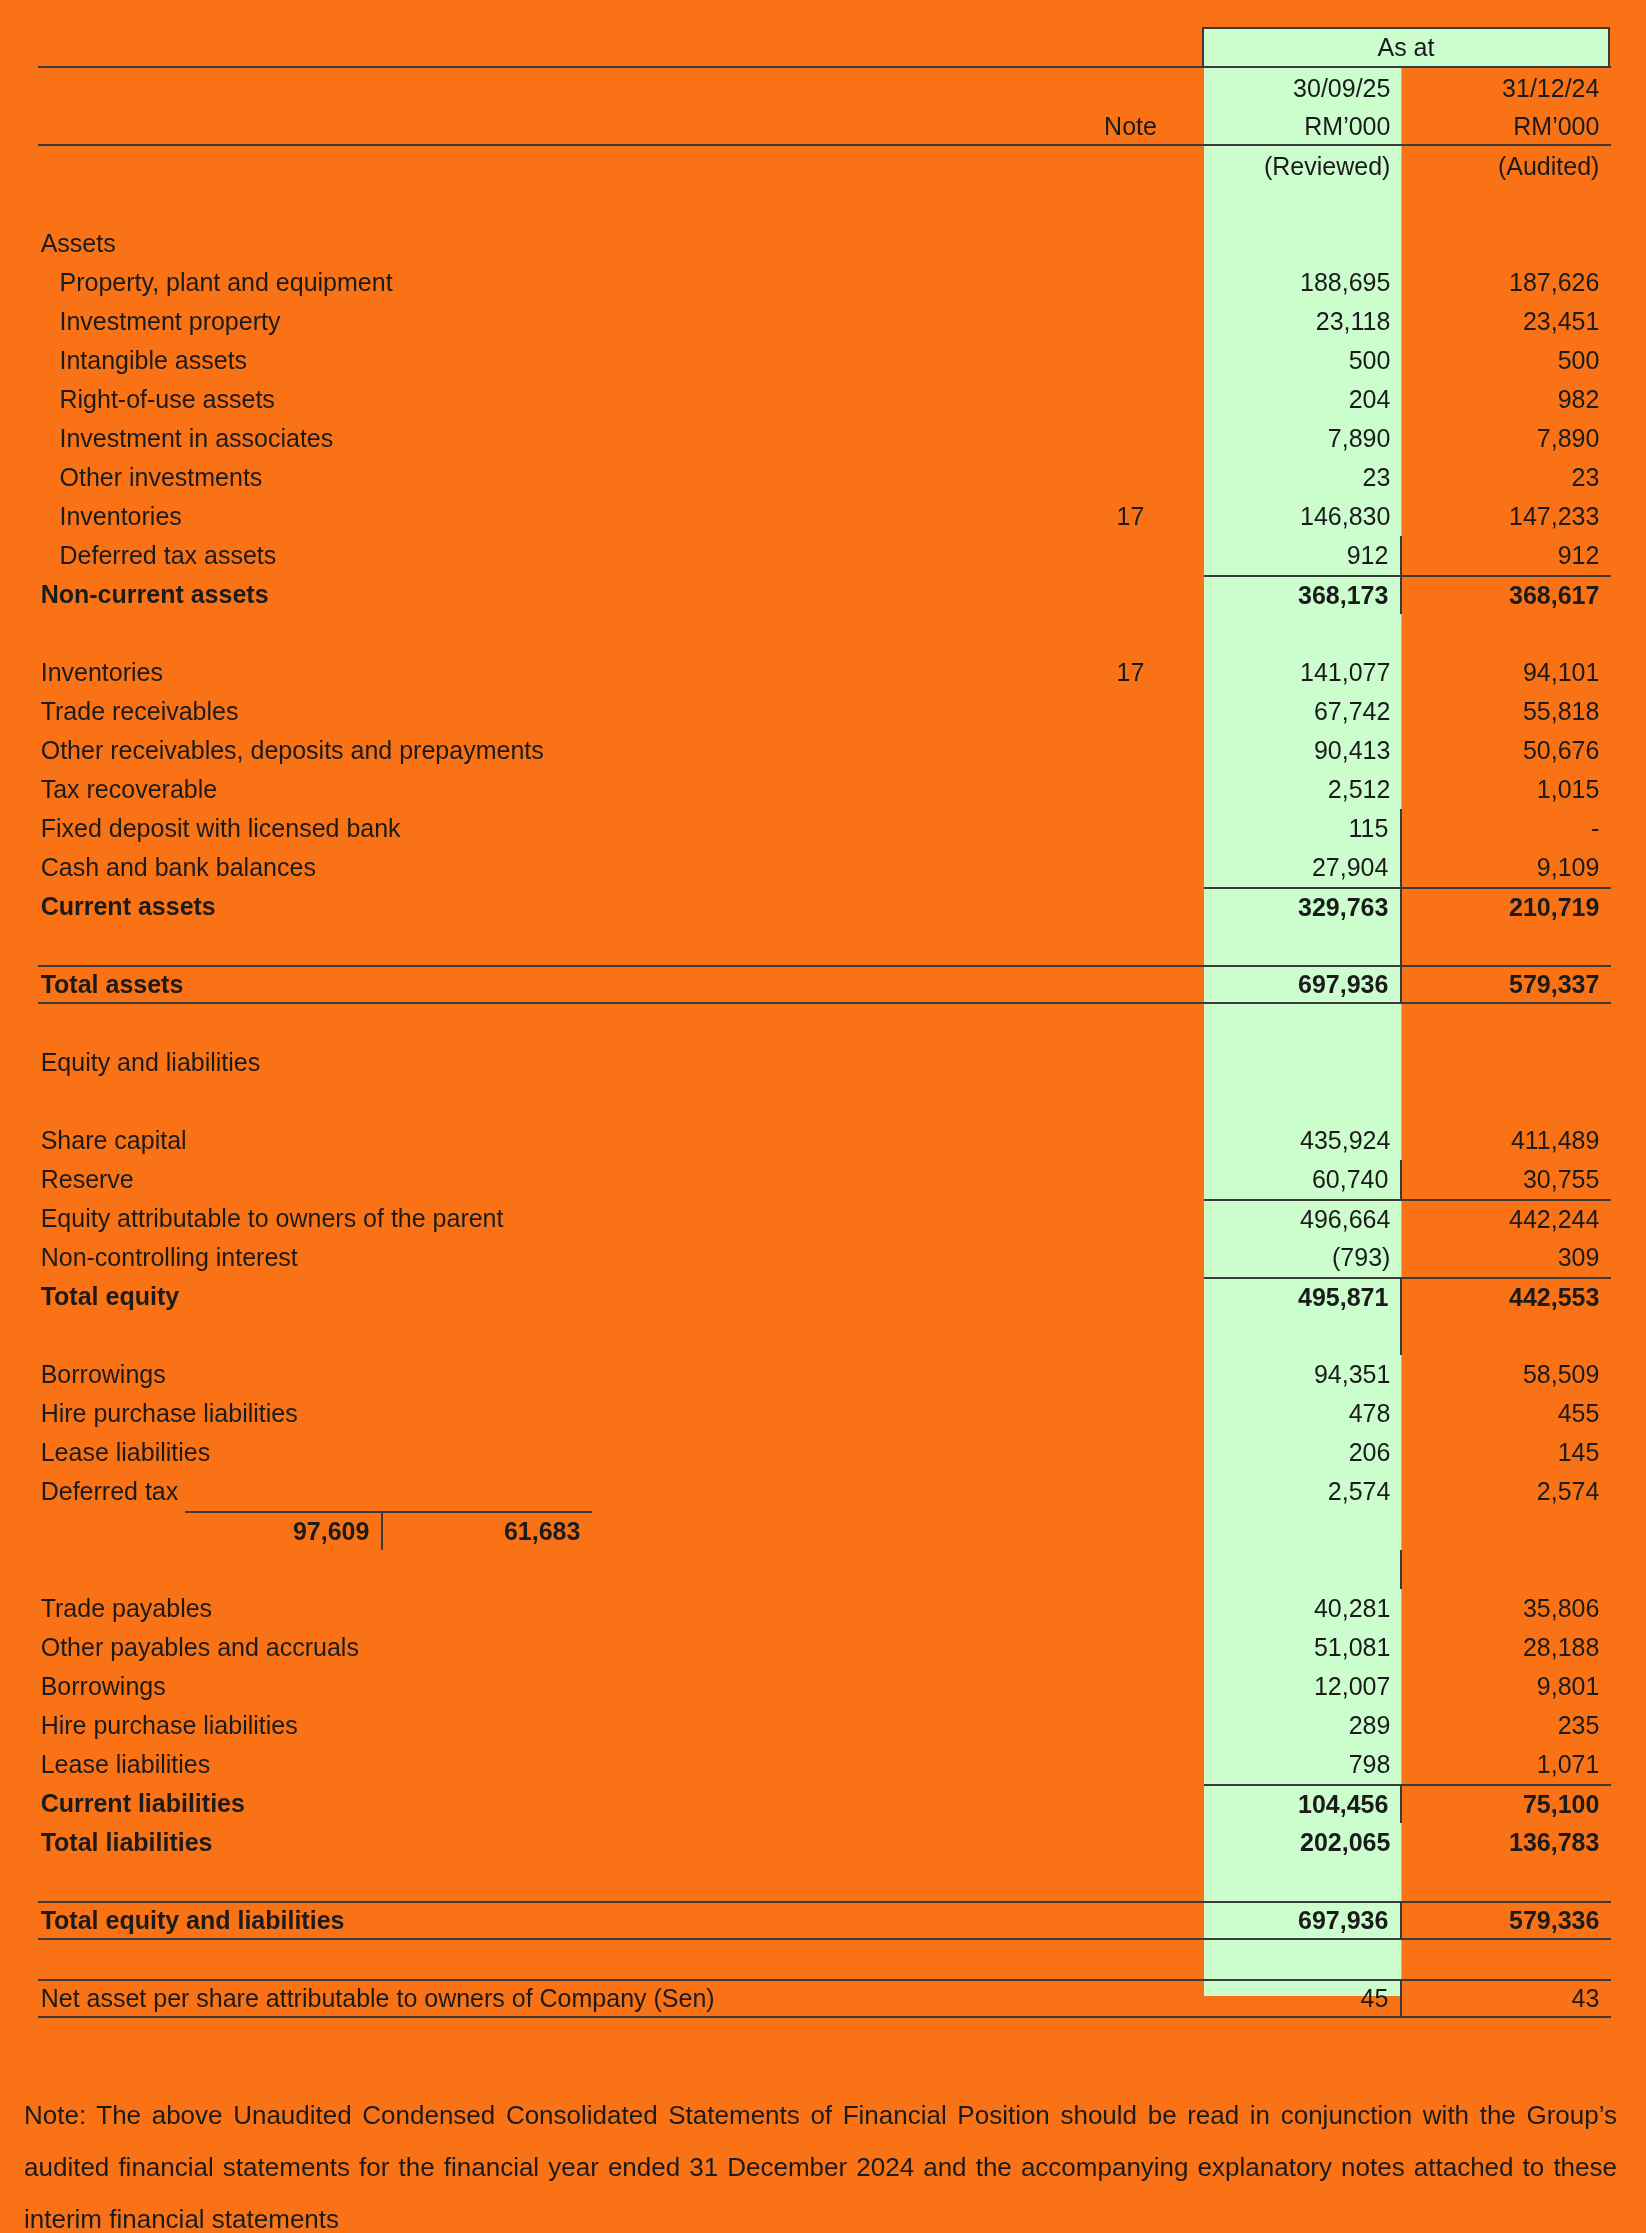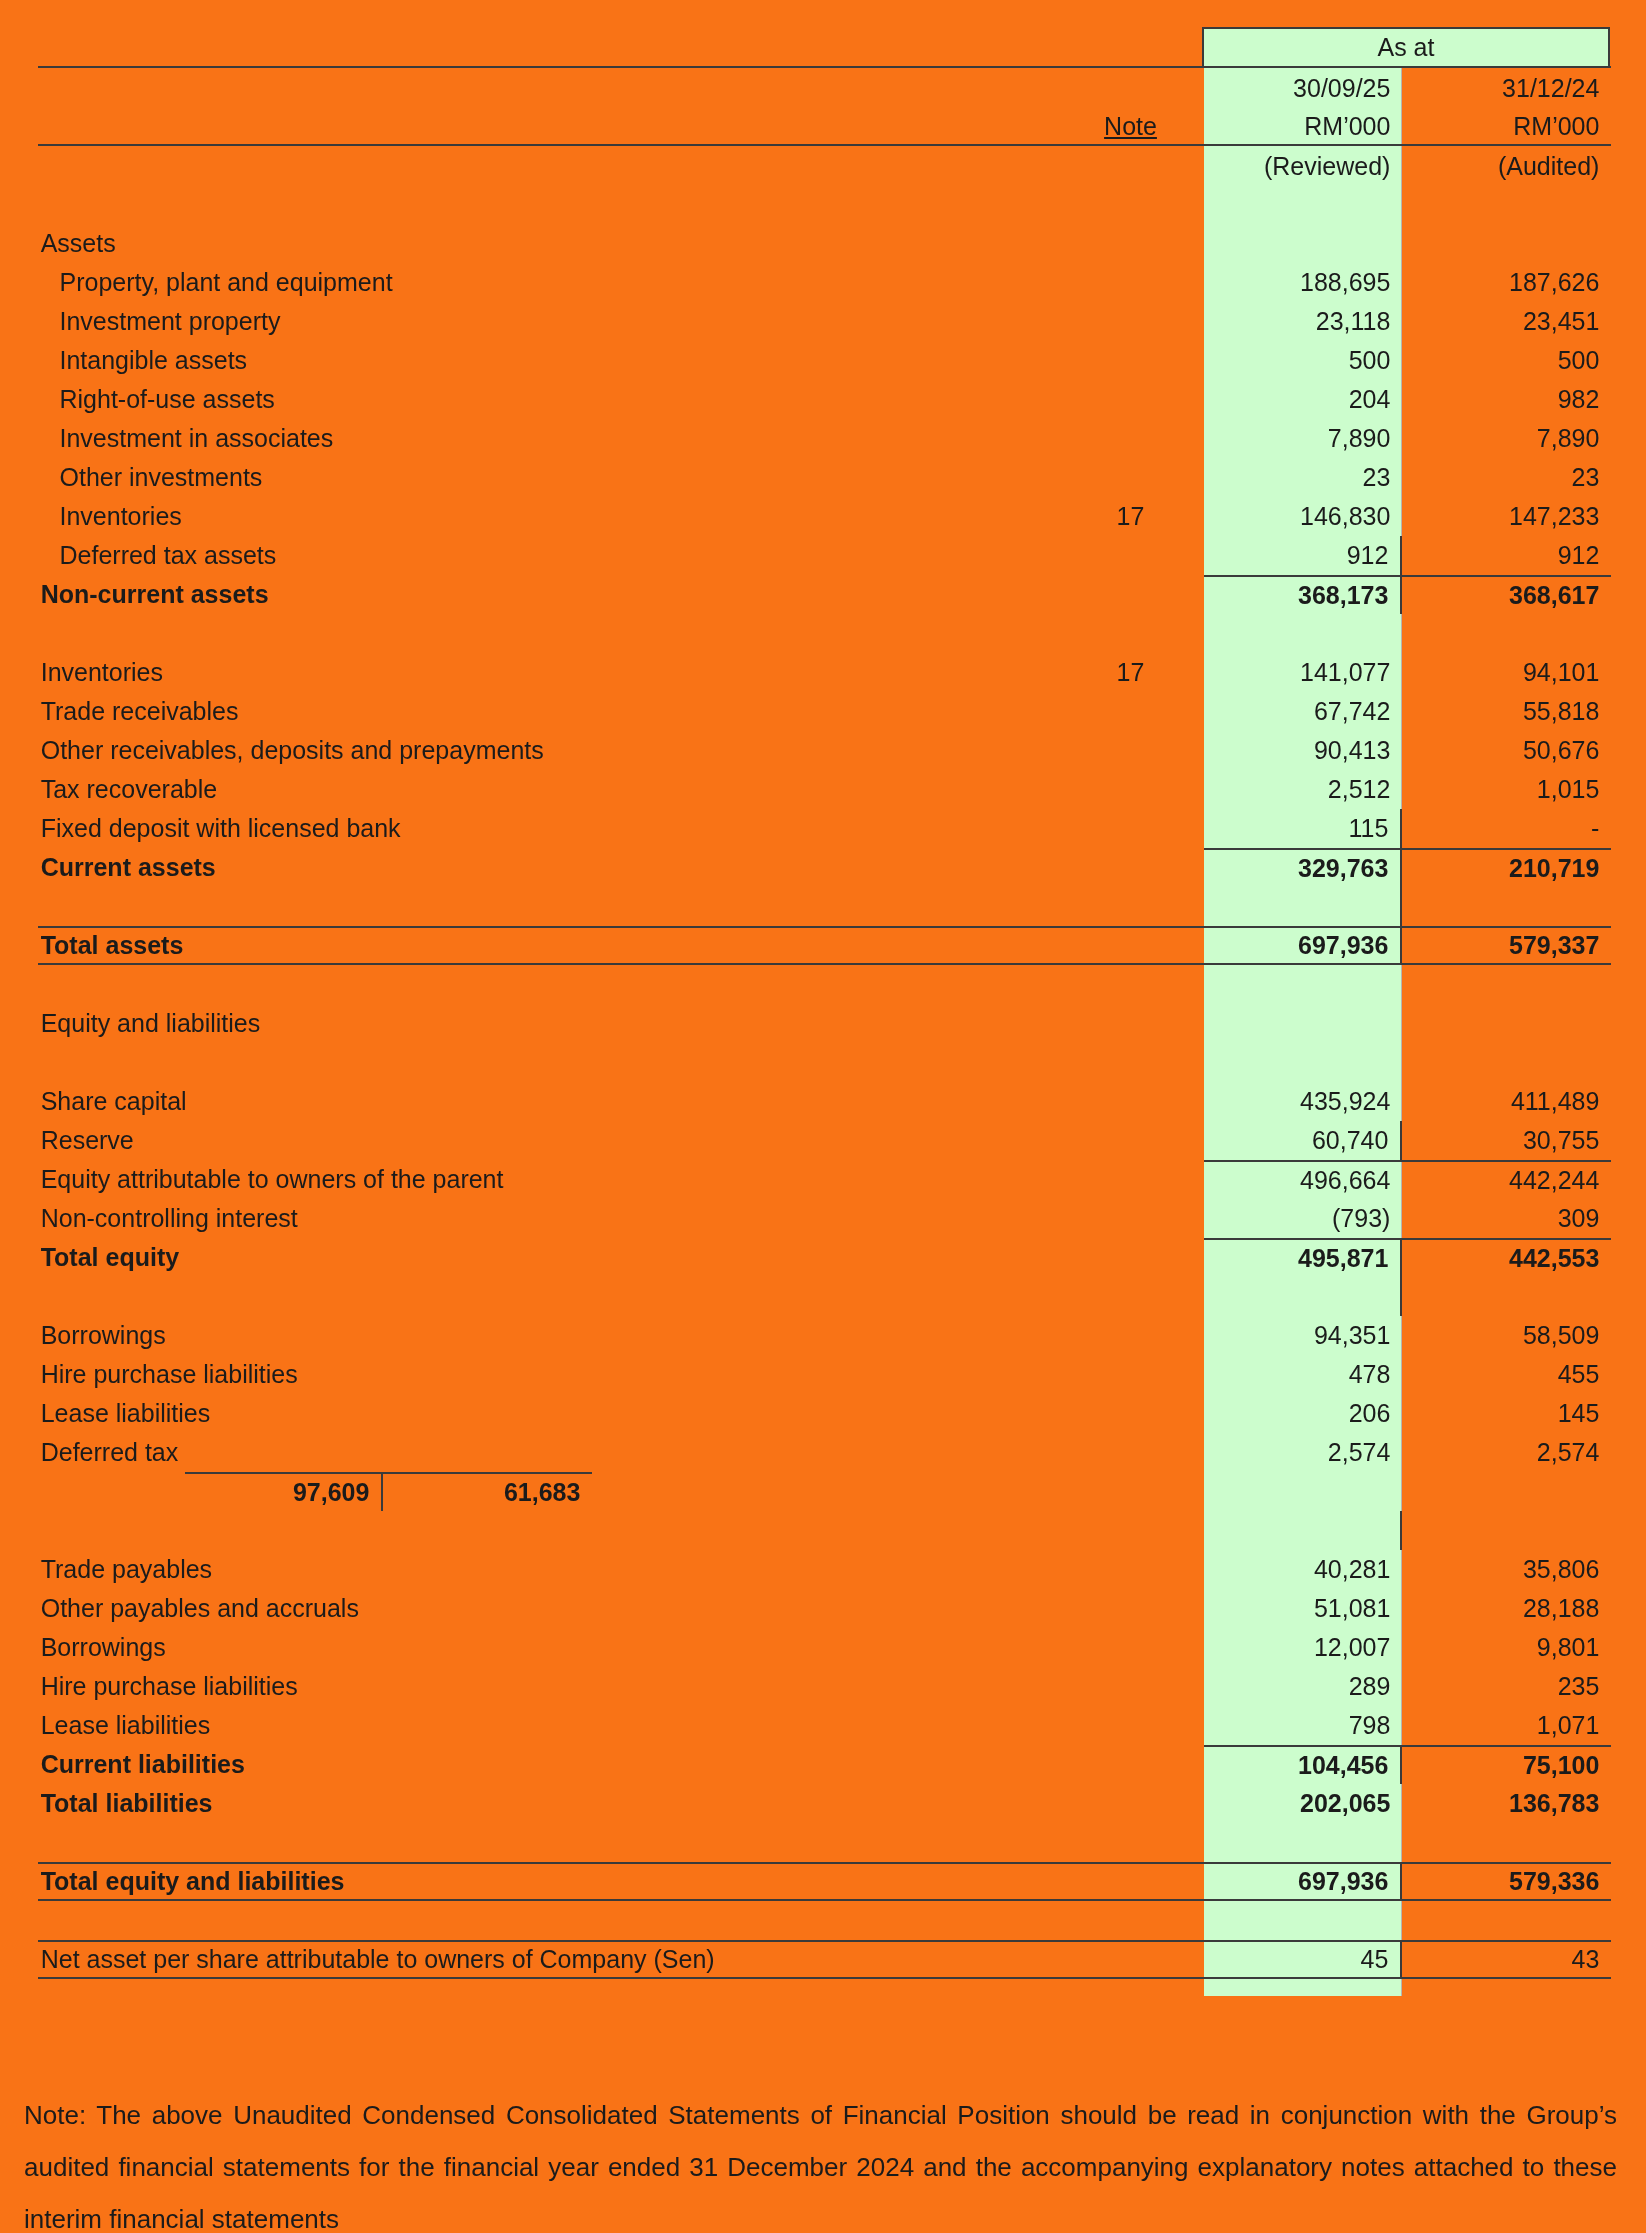--- a/index.html
+++ b/index.html
@@ -36,21 +36,21 @@
     z-index:3;
   }
   .hline{position:absolute;height:2.2px;background:var(--line);z-index:4;}
   #line-top{left:38px;top:66px;width:1573px;}
   #line-under-units{left:38px;top:144px;width:1573px;}
   .hdr-cell{
     position:absolute;height:38px;display:flex;align-items:center;z-index:3;
     box-sizing:border-box;
   }
   .hdr-right{justify-content:flex-end;padding-right:11.6px;}
-  .hdr-center{justify-content:center;text-decoration:underline;}
+  .hdr-center{justify-content:center;}
   #hdr-date1{left:1204px;top:69px;width:198px;}
   #hdr-date2{left:1402px;top:69px;width:209px;}
   #hdr-note{left:1057px;top:107px;width:147px;}
   #hdr-unit1{left:1204px;top:107px;width:198px;}
   #hdr-unit2{left:1402px;top:107px;width:209px;}
   #hdr-status1{left:1204px;top:147px;width:198px;}
   #hdr-status2{left:1402px;top:147px;width:209px;}
 
   
   #table-rows{
@@ -192,20 +192,26 @@
         <div class="cell note"></div>
         <div class="cell v1">2,512</div>
         <div class="cell v2">1,015</div>
       </div>
       <div class="row vline">
         <div class="cell label">Fixed deposit with licensed bank</div>
         <div class="cell note"></div>
         <div class="cell v1">115</div>
         <div class="cell v2">-</div>
       </div>
+      <div class="row vline">
+        <div class="cell label">Cash and bank balances</div>
+        <div class="cell note"></div>
+        <div class="cell v1">27,904</div>
+        <div class="cell v2">9,109</div>
+      </div>
       <div class="row bold lt-cols vline">
         <div class="cell label">Current assets</div>
         <div class="cell note"></div>
         <div class="cell v1">329,763</div>
         <div class="cell v2">210,719</div>
       </div>
       <div class="row vline">
         <div class="cell label"></div>
         <div class="cell note"></div>
         <div class="cell v1"></div>

